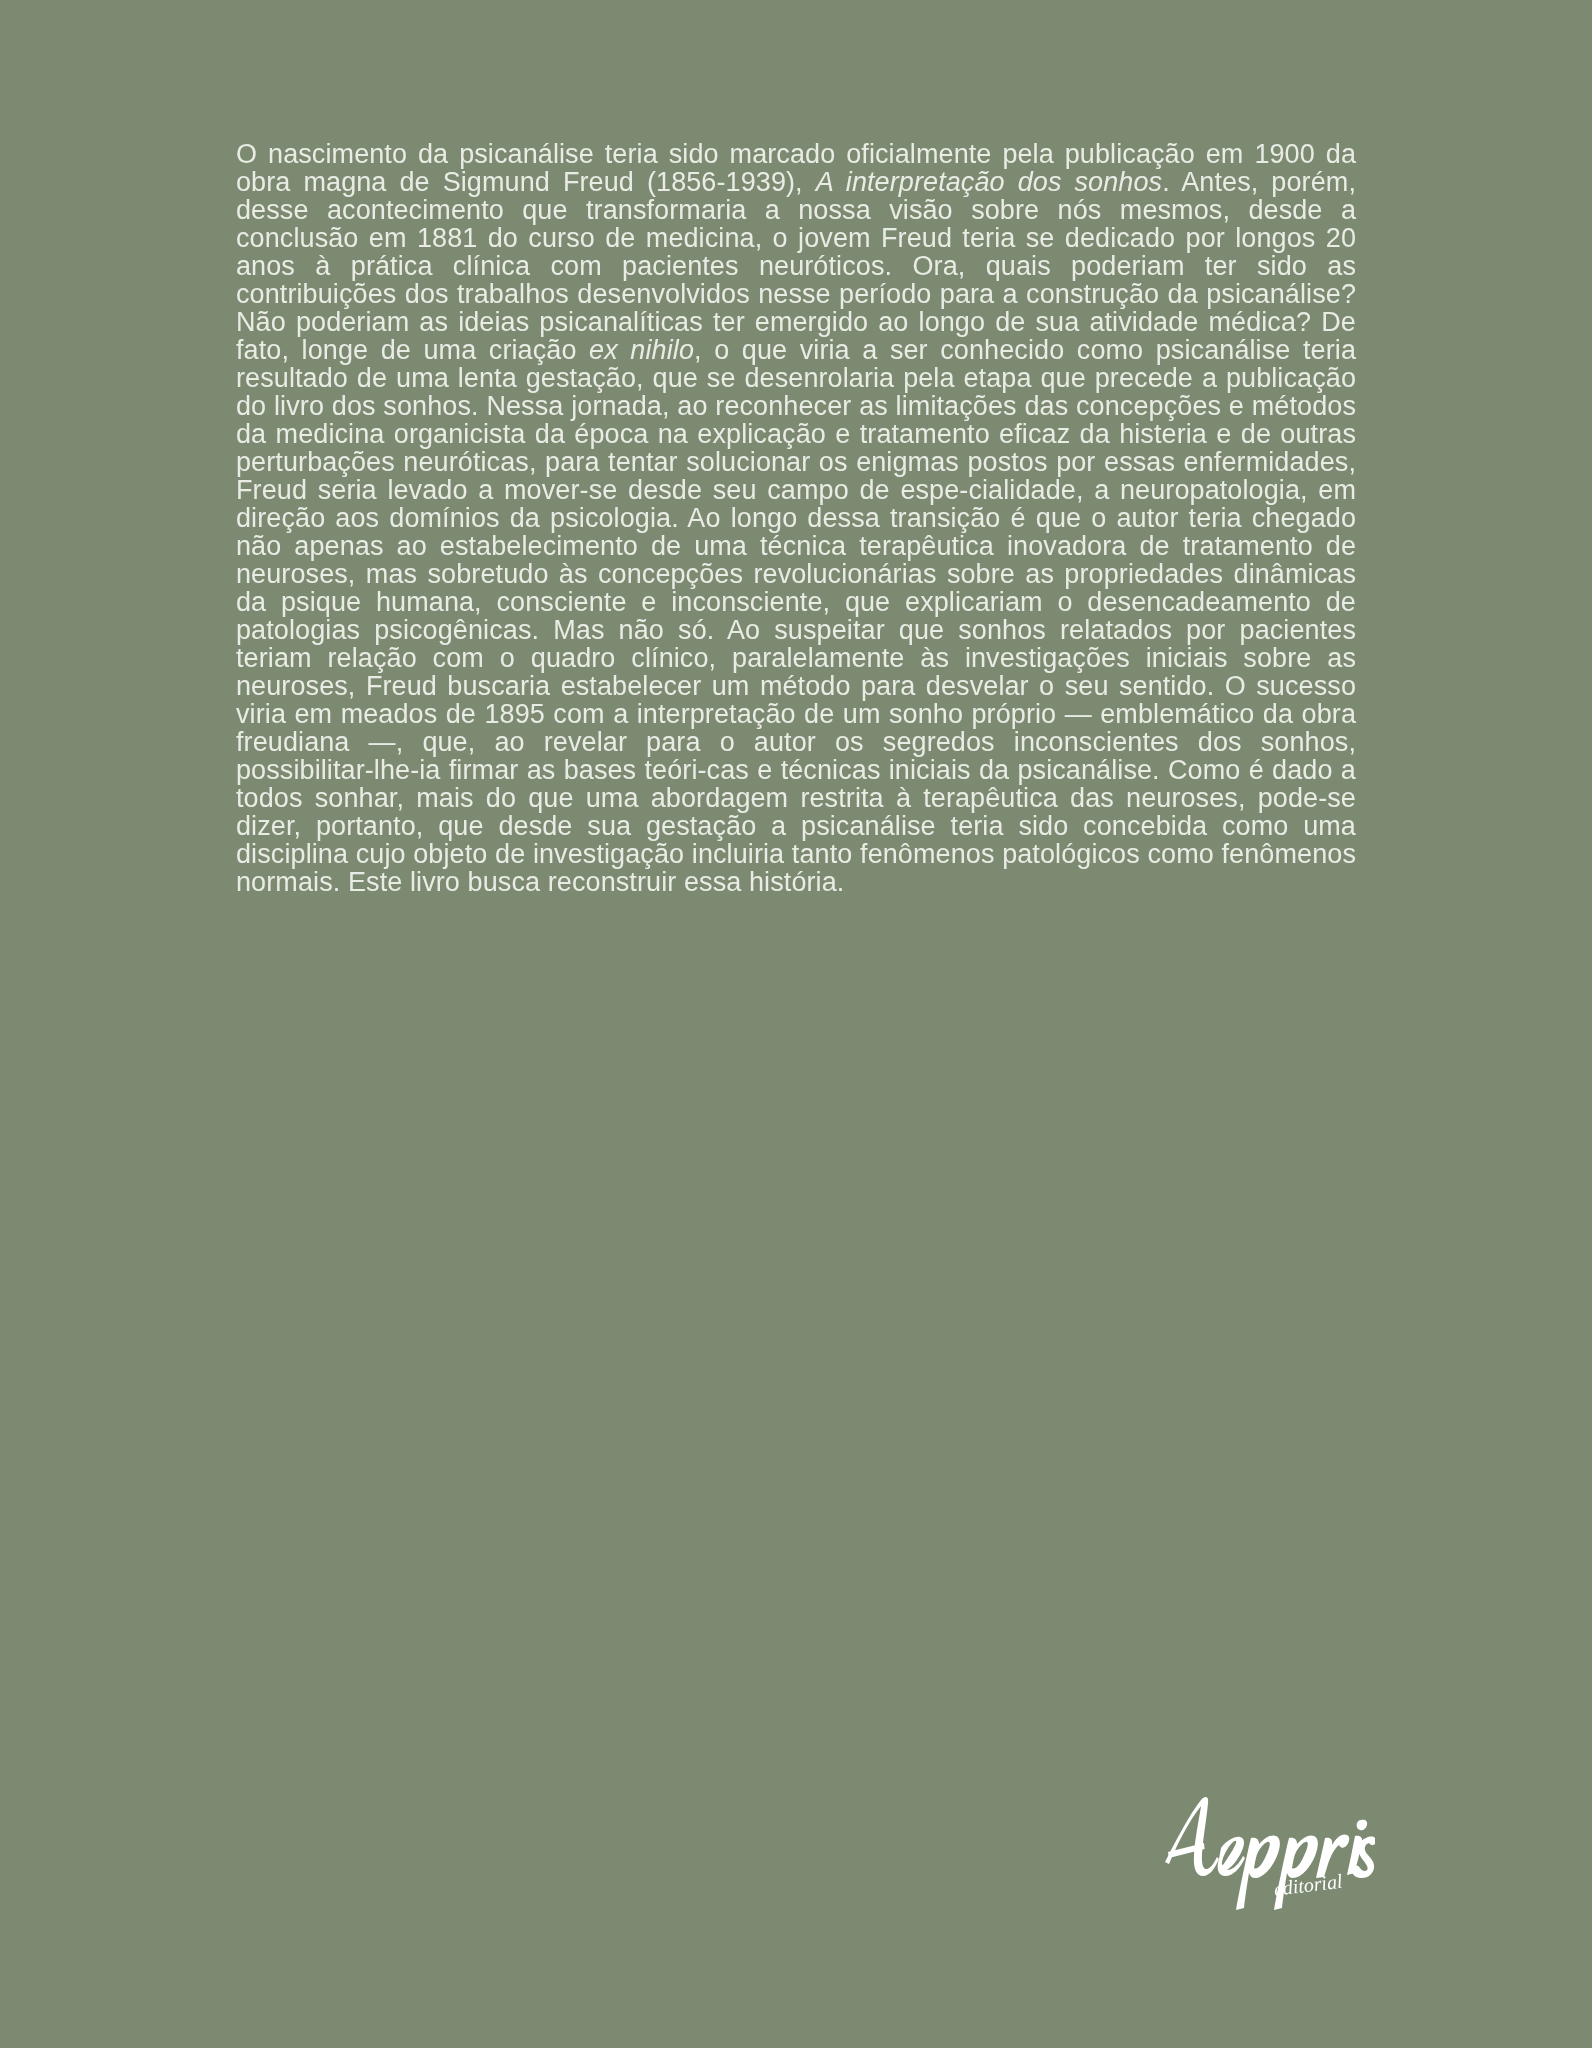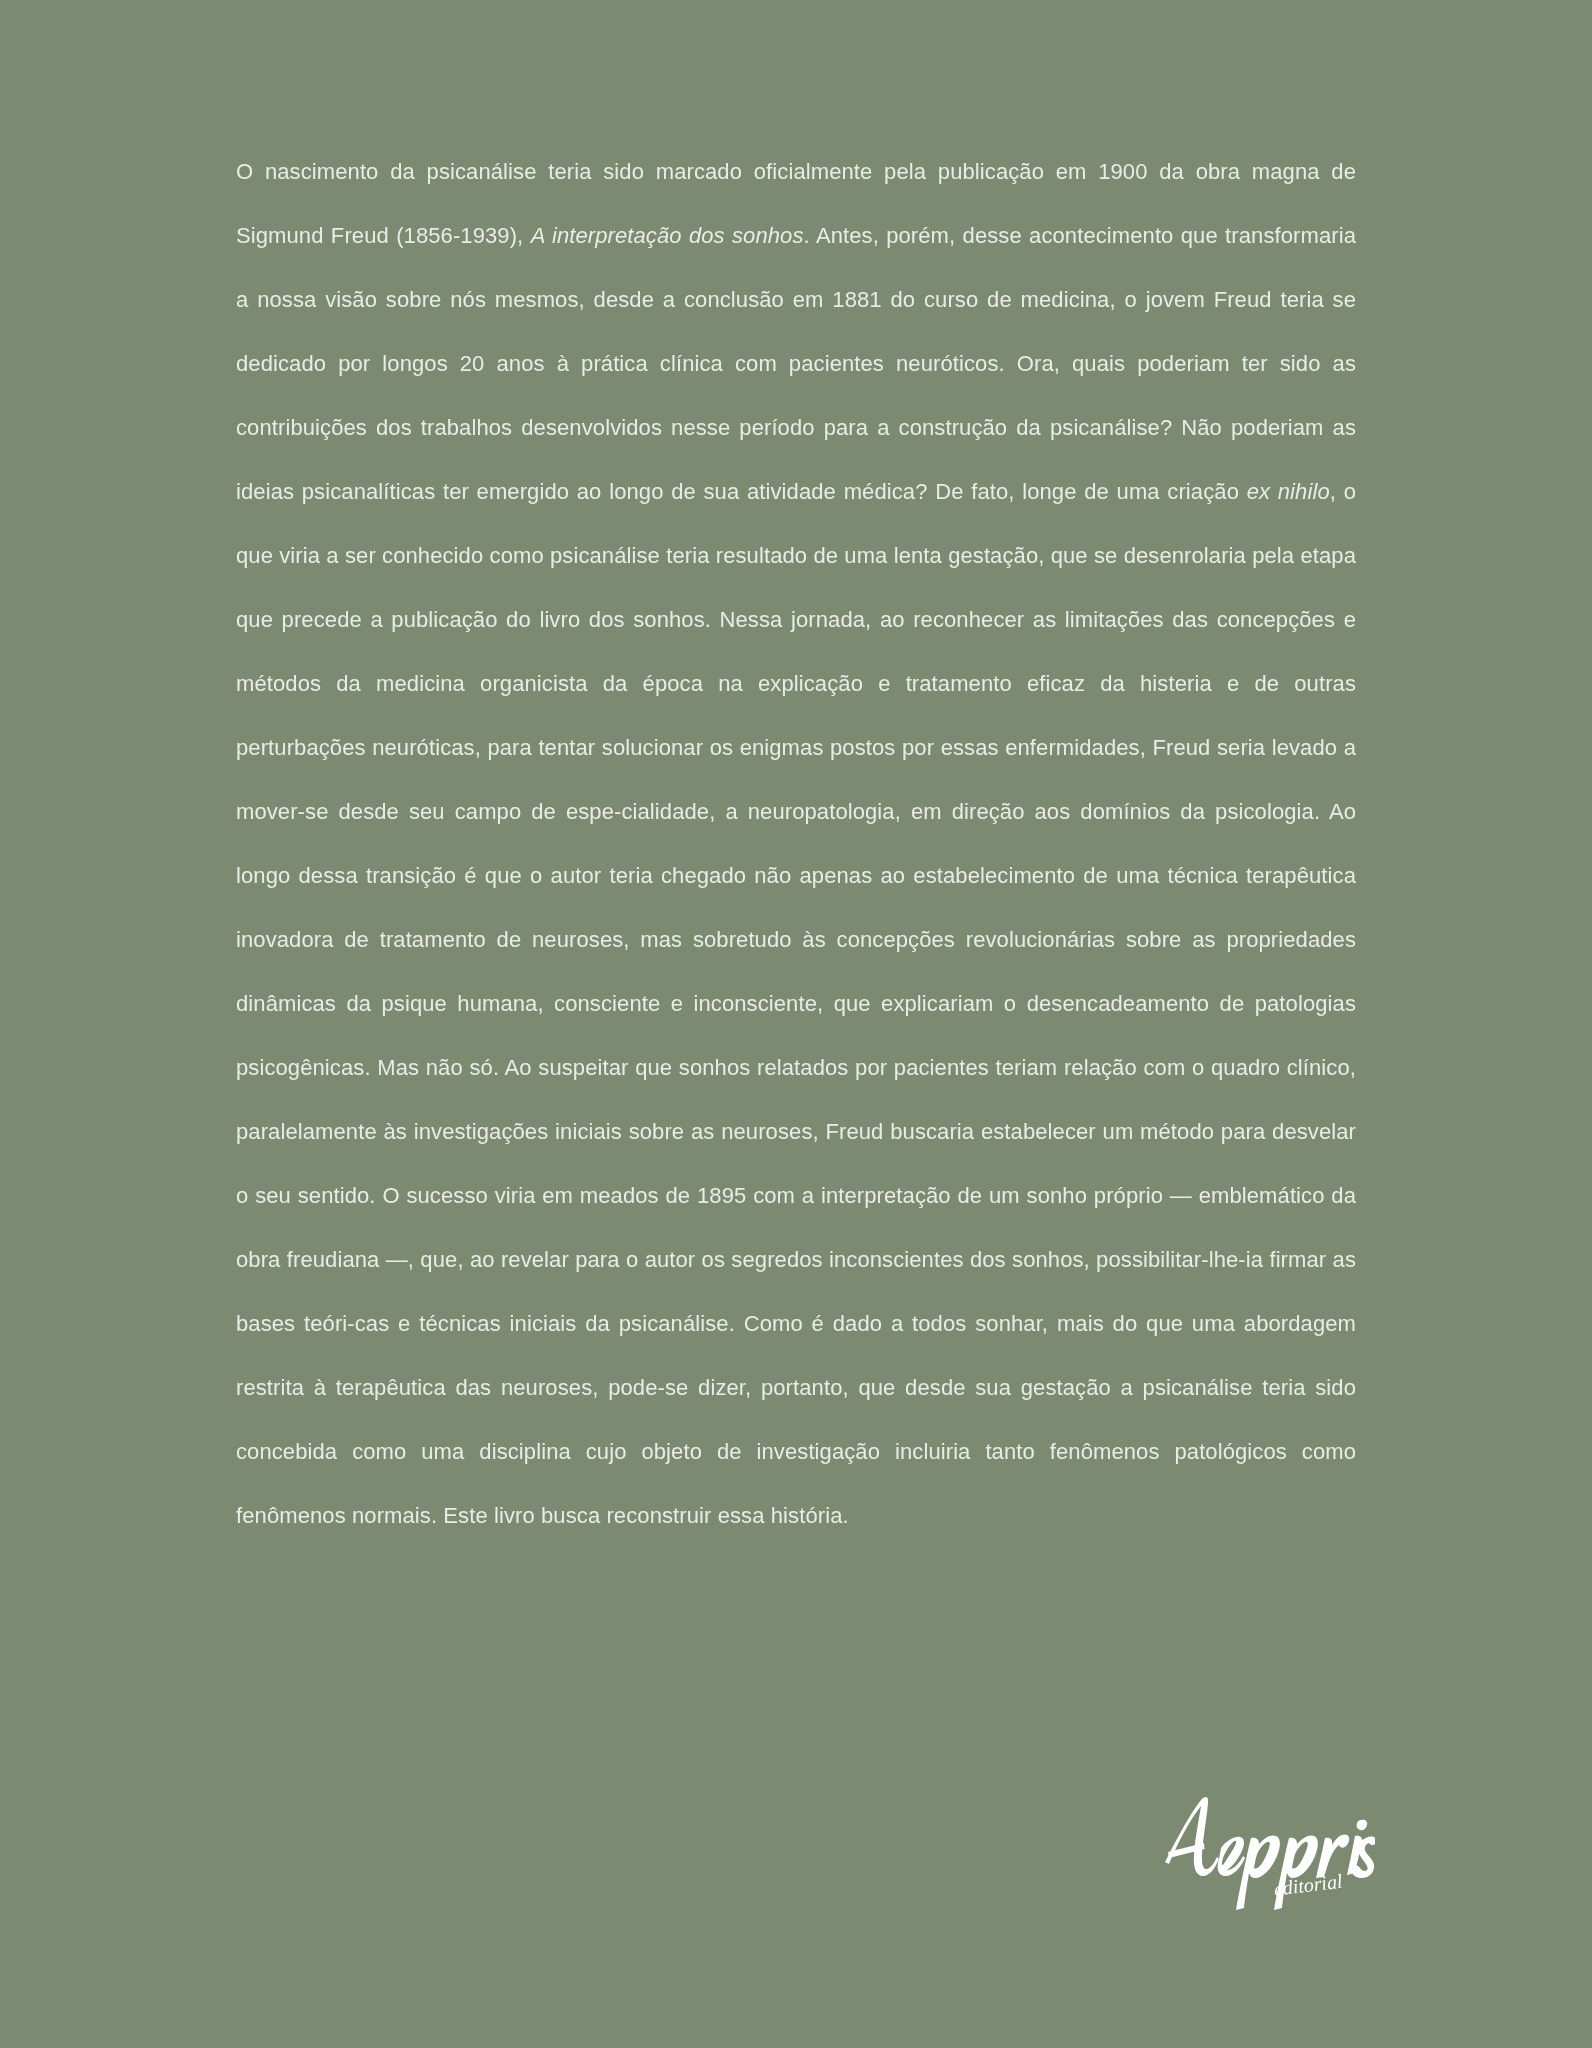--- a/index.html
+++ b/index.html
@@ -19,22 +19,22 @@
     height: 2048px;
     background: #7d8a72;
     box-sizing: border-box;
   }
   .blurb {
     position: absolute;
     left: 236px;
     top: 140px;
     width: 1120px;
     color: #e9ece5;
-    font-size: 22px;
-    line-height: 64px;
+    font-size: 27px;
+    line-height: 28px;
     text-align: justify;
     text-justify: inter-word;
     letter-spacing: 0.1px;
     font-weight: 400;
   }
   .blurb p {
     margin: 0;
     text-align: justify;
     hyphens: manual;
   }

